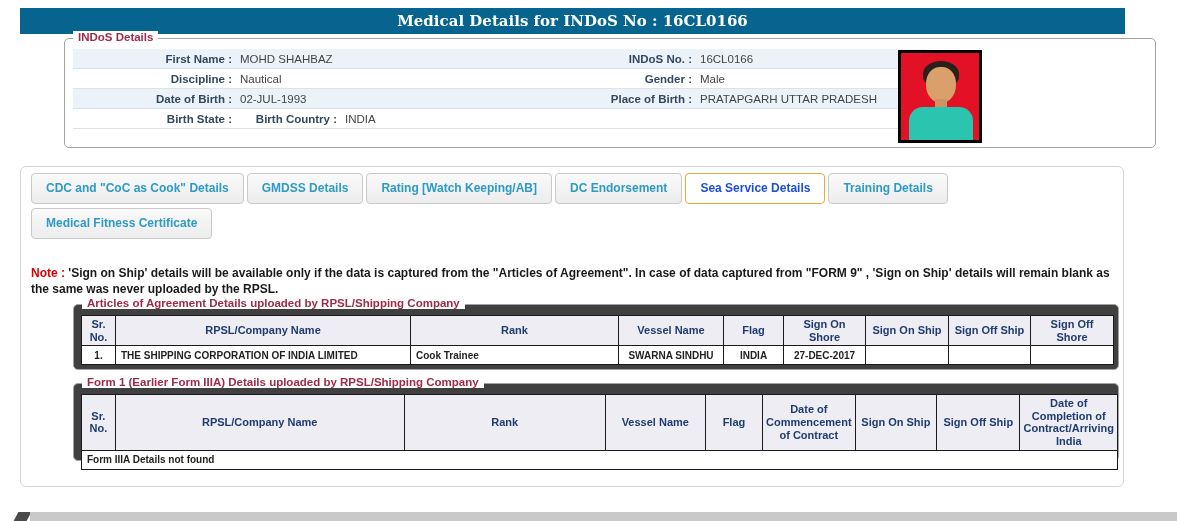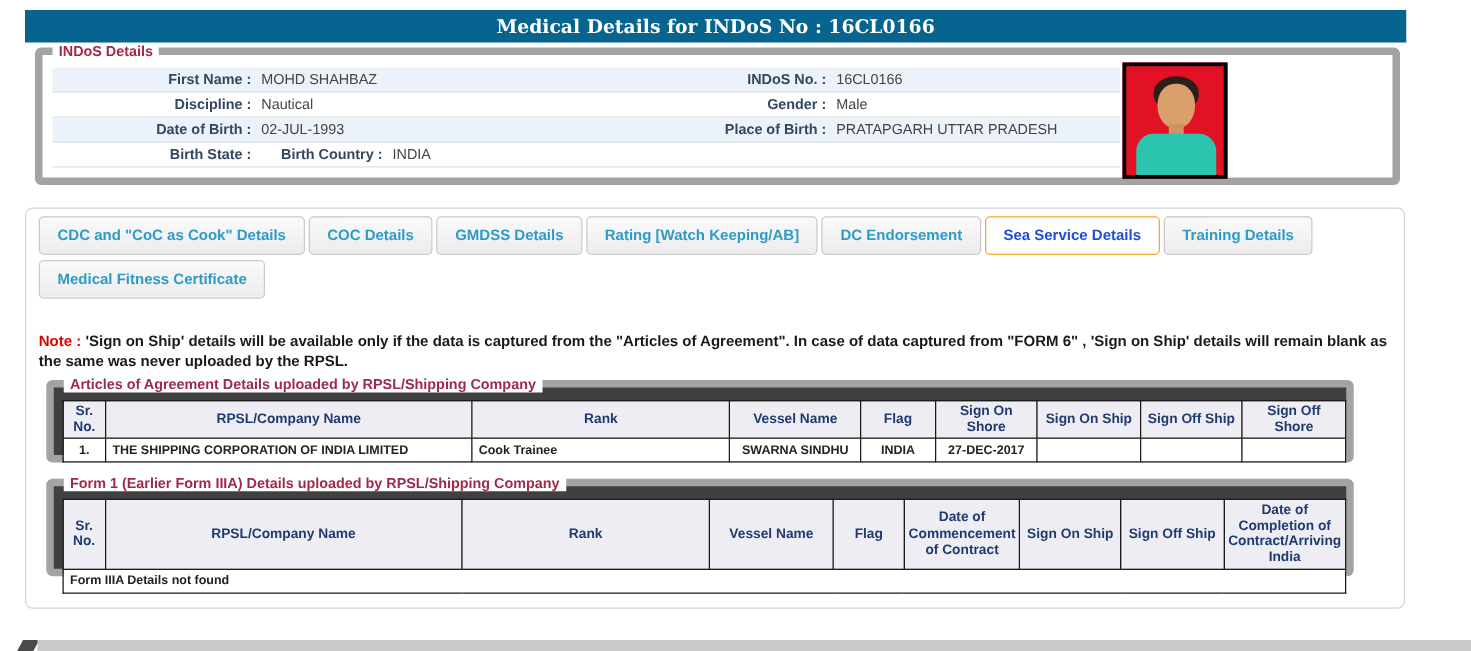--- a/index.html
+++ b/index.html
@@ -15,21 +15,21 @@
   .title-bar {
     position: absolute; left: 20px; top: 8px; width: 1105px; height: 26px;
     background: #06648F; color: #ffffff;
     font-family: "DejaVu Serif", serif;
     font-weight: bold; font-size: 15px;
     display: flex; align-items: center; justify-content: center;
   }
 
   
   .fieldset {
-    position: absolute; border: 6px solid #a3a3a3; border-radius: 5px; background: #fff;
+    position: absolute; border: 1px solid #a3a3a3; border-radius: 5px; background: #fff; margin-left: 36px;
   }
   .fieldset > .legend {
     position: absolute; top: -8px; left: 8px; background: #ffffff;
     padding: 0 5px; color: #9E2A47; font-weight: bold; font-size: 11.5px;
     white-space: nowrap;
   }
 
   
   .indos-box { left: 28px; top: 38px; width: 1092px; height: 110px; }
   .indos-rows { position: absolute; left: 8px; top: 10px; width: 854px; }
@@ -160,33 +160,32 @@
     <div class="face"></div>
     <div class="neck"></div>
     <div class="shirt"></div>
   </div>
 
   <div class="main-panel">
 
     <div class="tabs">
       <div class="tab-row">
         <div class="tab">CDC and "CoC as Cook" Details</div>
-        <div class="tab">COC Details</div>
         <div class="tab">GMDSS Details</div>
         <div class="tab">Rating [Watch Keeping/AB]</div>
         <div class="tab">DC Endorsement</div>
         <div class="tab active">Sea Service Details</div>
         <div class="tab">Training Details</div>
         <div class="tab">Medical Fitness Certificate</div>
       </div>
     </div>
 
     <div class="note">
       <span class="note-prefix">Note :</span>
-      <span>'Sign on Ship' details will be available only if the data is captured from the "Articles of Agreement". In case of data captured from "FORM 6" , 'Sign on Ship' details will remain blank as the same was never uploaded by the RPSL.</span>
+      <span>'Sign on Ship' details will be available only if the data is captured from the "Articles of Agreement". In case of data captured from "FORM 9" , 'Sign on Ship' details will remain blank as the same was never uploaded by the RPSL.</span>
     </div>
 
     <div class="fieldset table-box agreement-box">
       <span class="legend">Articles of Agreement Details uploaded by RPSL/Shipping Company</span>
       <table class="data">
         <colgroup>
           <col style="width:34px">
             <col style="width:295px">
             <col style="width:208px">
           <col style="width:105px">

